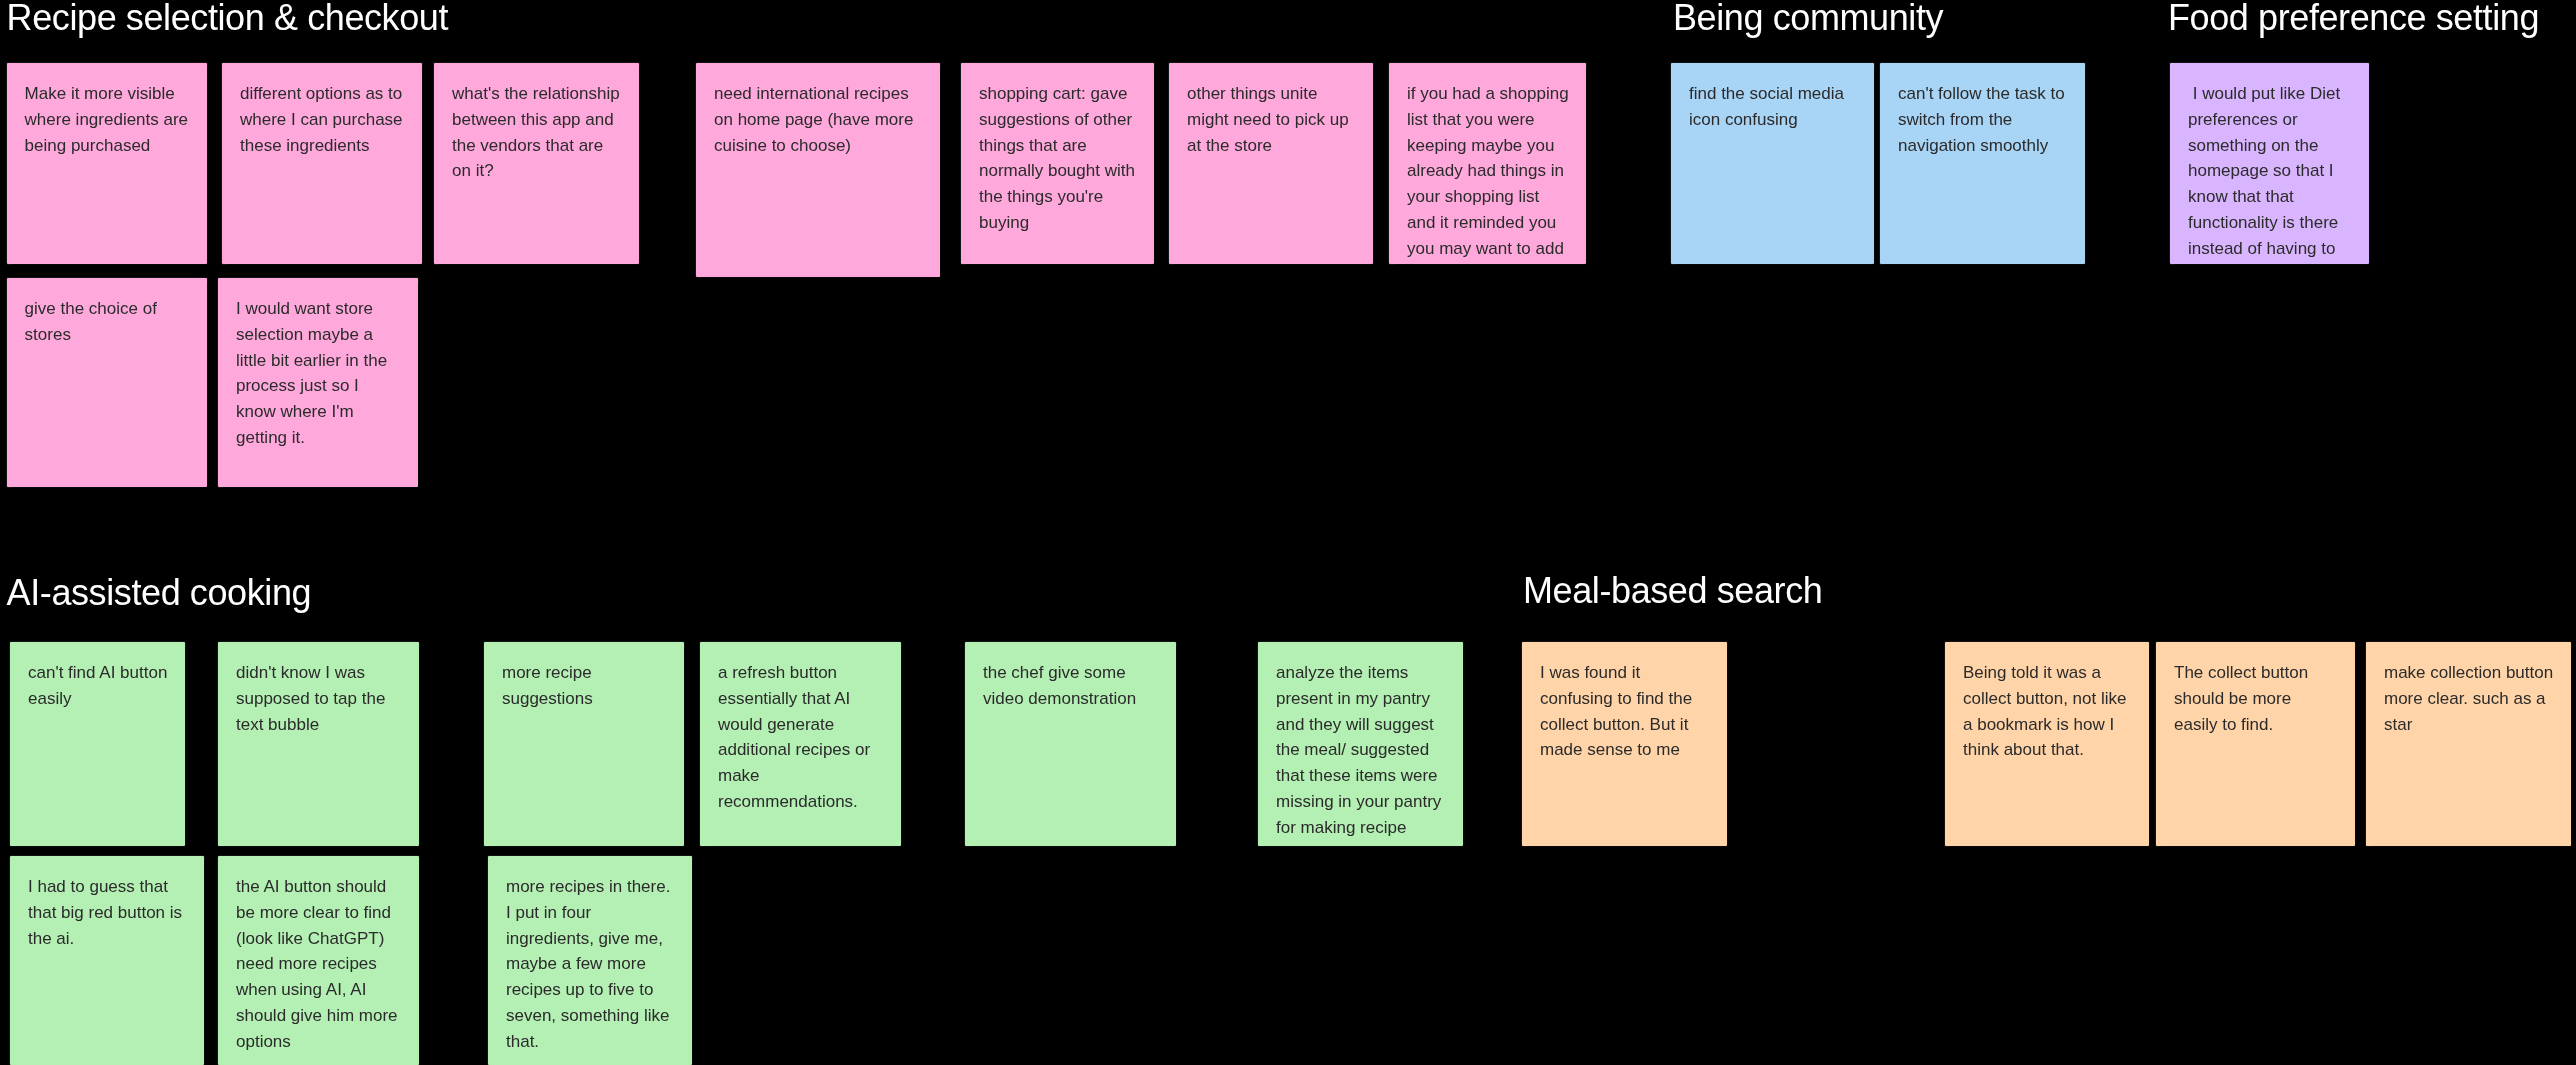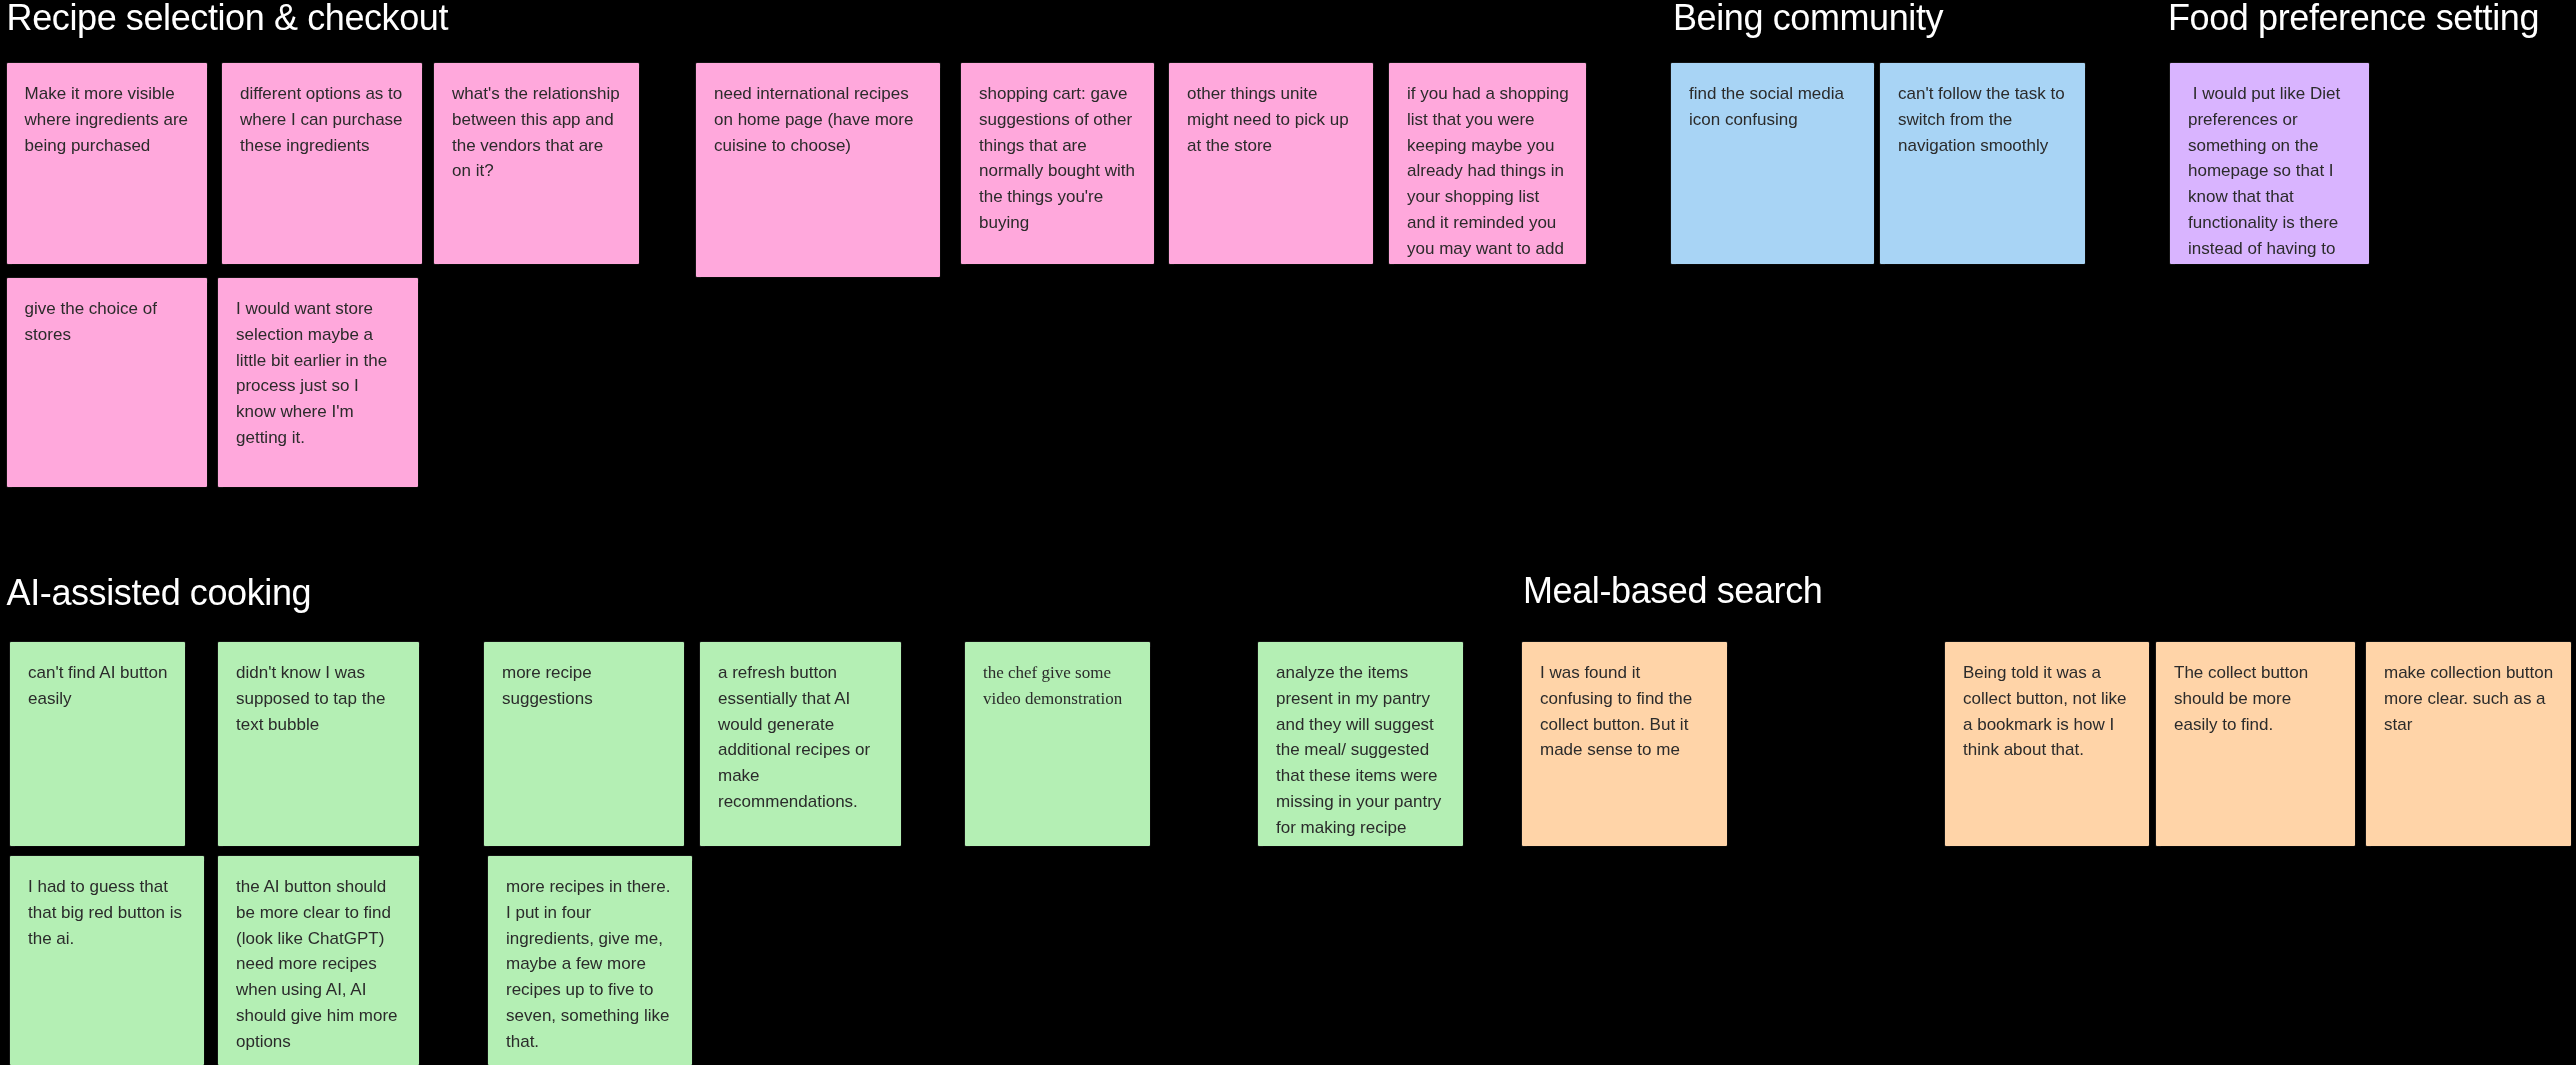--- a/index.html
+++ b/index.html
@@ -107,21 +107,21 @@
     </div>
     <div class="note c-green" style="left: 218px; top: 642px; width: 201px; height: 204px;">
       <span class="note-text">didn't know I was supposed to tap the text bubble</span>
     </div>
     <div class="note c-green" style="left: 484px; top: 642px; width: 200px; height: 204px;">
       <span class="note-text">more recipe suggestions</span>
     </div>
     <div class="note c-green" style="left: 700px; top: 642px; width: 201px; height: 204px;">
       <span class="note-text">a refresh button essentially that AI would generate additional recipes or make recommendations.</span>
     </div>
-    <div class="note c-green" style="left: 965px; top: 642px; width: 185px; height: 204px; font-family: Liberation Serif, serif;">
+    <div class="note c-green" style="left: 965px; top: 642px; width: 211px; height: 204px;">
       <span class="note-text">the chef give some video demonstration</span>
     </div>
     <div class="note c-green" style="left: 1228px; top: 642px; width: 205px; height: 204px; margin-left: 30px;">
       <span class="note-text">analyze the items present in my pantry and they will suggest the meal/ suggested that these items were missing in your pantry for making recipe</span>
     </div>
     <div class="note c-green" style="left: 10px; top: 856px; width: 194px; height: 209px;">
       <span class="note-text">I had to guess that that big red button is the ai.</span>
     </div>
     <div class="note c-green" style="left: 218px; top: 856px; width: 201px; height: 209px;">
       <span class="note-text">the AI button should be more clear to find (look like ChatGPT)

